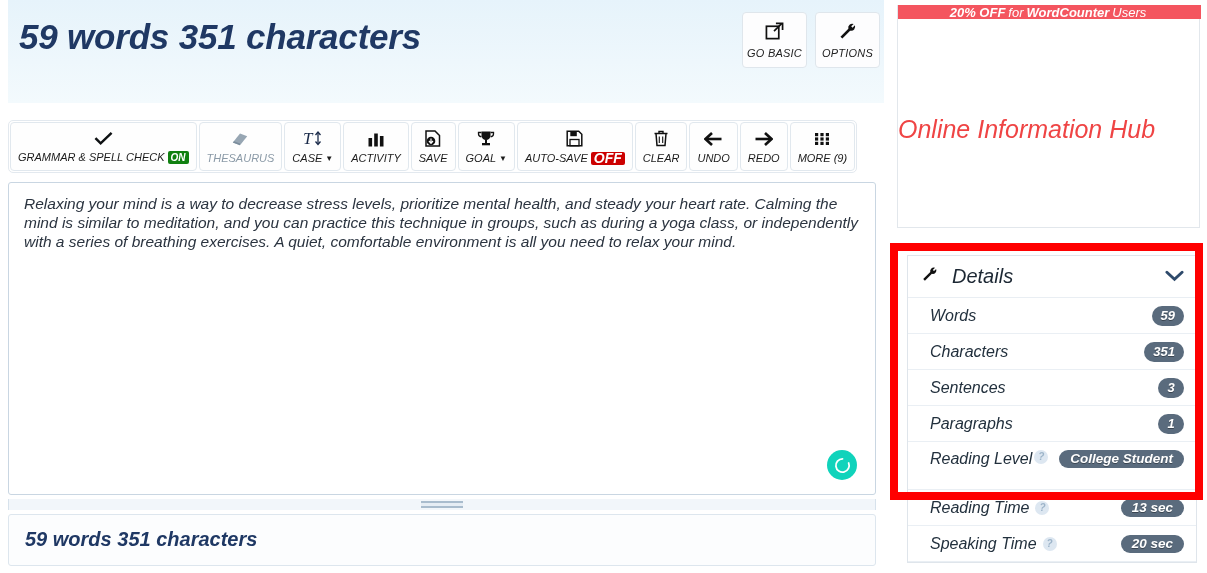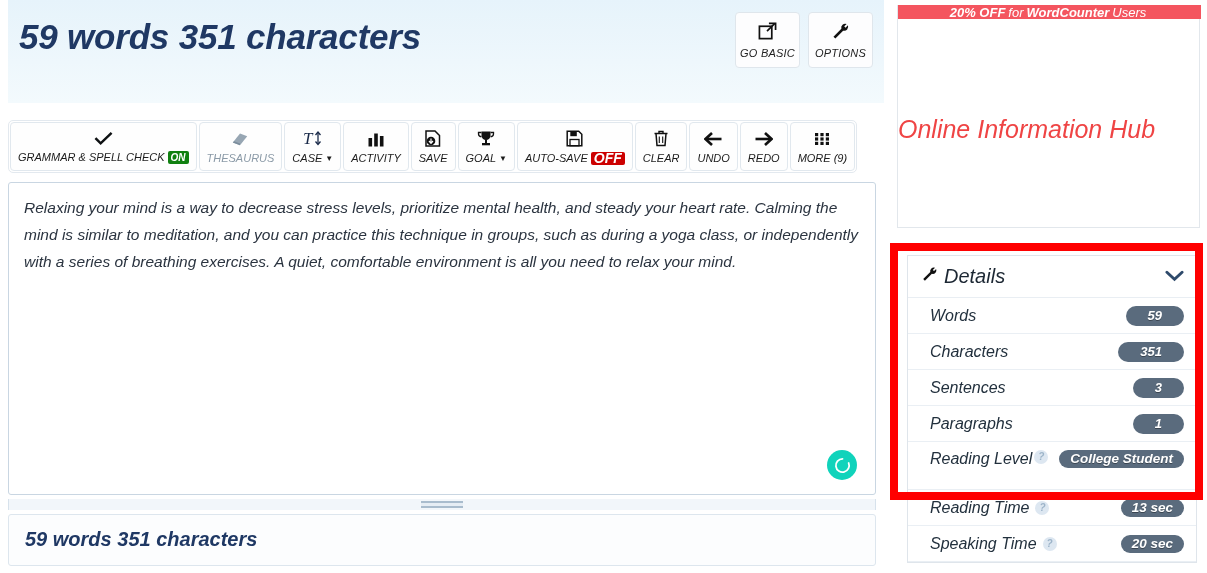--- a/index.html
+++ b/index.html
@@ -26,21 +26,21 @@
     background: linear-gradient(to bottom, #e6f3fb 0%, #eef7fc 60%, #f3fafd 100%);
   }
   #count-title {
     position: absolute; left: 11px; top: 17px;
     font-size: 35px; font-weight: bold;
     color: #1f3864;
     letter-spacing: -0.2px;
     white-space: nowrap;
   }
   #header-buttons {
-    position: absolute; right: 11px; top: 12px;
+    position: absolute; right: 4px; top: 12px;
     display: flex; gap: 8px; align-items: center;
   }
   .hdr-btn {
     width: 65px; height: 56px;
     background: #fdfdfe;
     border: 1px solid #dfe6ec;
     border-radius: 4px;
     display: flex; flex-direction: column;
     align-items: center; justify-content: center;
     gap: 3px;
@@ -97,21 +97,21 @@
     position: absolute; left: 8px; top: 182px;
     width: 868px; height: 313px;
     background: #fff;
     border: 1px solid #c9d6e2;
     border-radius: 3px;
     overflow: hidden;
   }
   #editor-text {
     position: absolute; left: 15px; top: 11px;
     width: 838px;
-    font-size: 15.5px; line-height: 27px;
+    font-size: 15.5px; line-height: 19px;
     color: #2b3440;
     white-space: pre-wrap;
   }
   #spinner-badge {
     position: absolute; right: 18px; bottom: 14px;
     width: 30px; height: 30px; border-radius: 50%;
     background: #10d3bb;
     display: flex; align-items: center; justify-content: center;
   }
   #spinner-badge svg { display: block; }
@@ -185,41 +185,42 @@
     background: #fff;
     border: 1px solid #dfe5eb;
     border-top: 1px solid #dfe5eb;
   }
   .detail-head {
     height: 42px;
     display: flex; align-items: center;
     padding: 0 12px 0 13px;
     border-bottom: 1px solid #e9eef3;
     cursor: pointer;
+    gap: 8px;
   }
   .detail-head .wrench { font-size: 17px; margin-right: 6px; color: #111; }
   .detail-head .title { font-size: 20px; color: #1c2733; flex: 1; }
   .detail-head .chev { font-size: 17px; color: #2e4a6b; font-weight: bold; }
   .detail-row {
     height: 36px;
     display: flex; align-items: center;
     padding: 0 12px 0 22px;
     border-bottom: 1px solid #eaeff4;
     cursor: pointer;
   }
   .detail-row .name {
     font-size: 16px; color: #22303d;
     display: flex; align-items: center; gap: 6px;
   }
   .detail-row .spacer { flex: 1; }
   .pill {
     background: #5a6b7d; color: #fff;
     font-size: 13px; font-weight: bold;
     border-radius: 11px;
-    padding: 3px 22px;
+    padding: 3px 9px;
     line-height: 14px;
     white-space: nowrap;
     text-shadow: 0 1px 0 rgba(0,0,0,.35);
     min-width: 26px; text-align: center;
   }
   .pill.wide { padding: 2px 11px; font-size: 13.5px; }
   .qmark {
     display: inline-block;
     width: 14px; height: 14px; border-radius: 50%;
     background: #dde7f1; color: #9db4c9;

